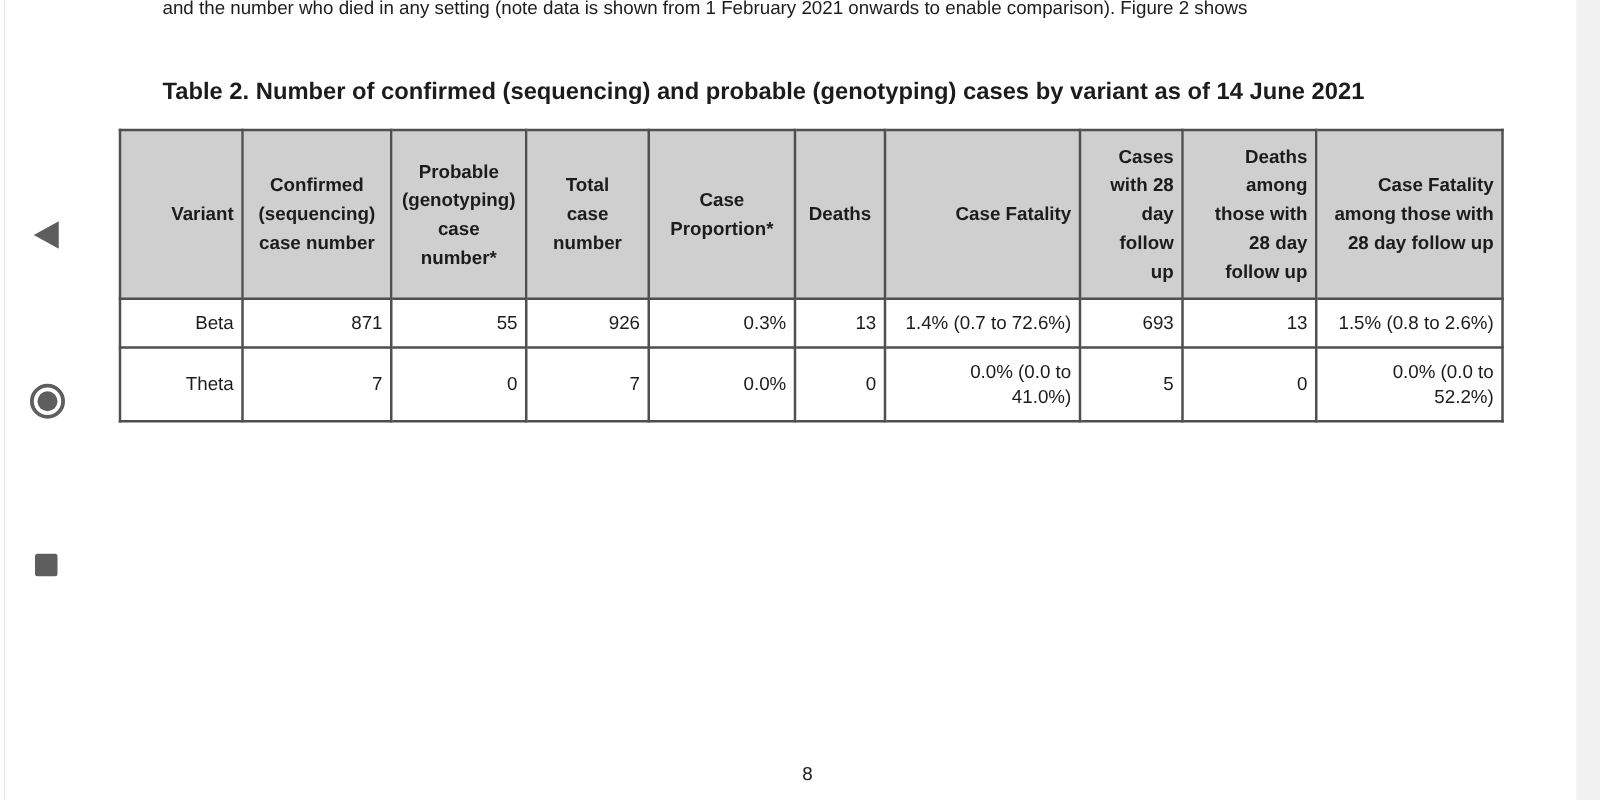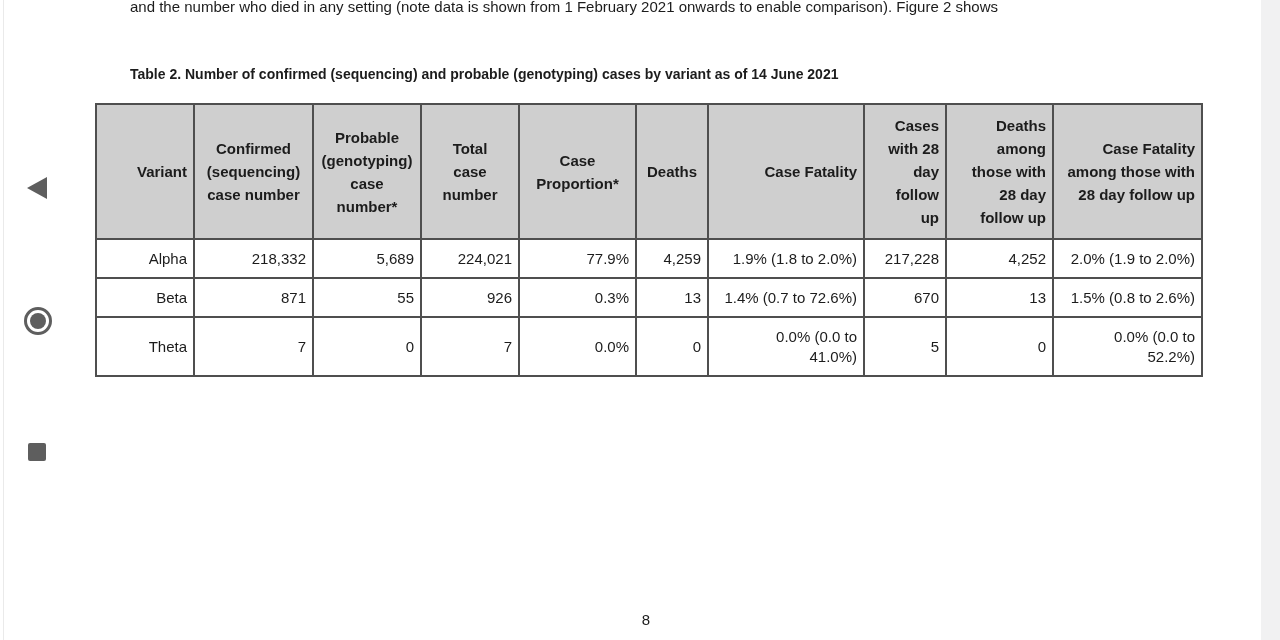--- a/index.html
+++ b/index.html
@@ -5,21 +5,21 @@
   html,body{margin:0;padding:0;}
   body{
     width:1280px;height:640px;position:relative;overflow:hidden;
     background:#ffffff;color:#1c1c1c;
     font-family:"Liberation Sans",sans-serif;
   }
   .left-hairline{position:absolute;left:3px;top:0;width:1px;height:640px;background:#eaeaea;}
   .right-gutter{position:absolute;right:0;top:0;width:19px;height:640px;background:#f1f1f2;}
 
   .paragraph{position:absolute;left:130px;top:-6px;width:1040px;font-size:15px;line-height:25px;}
-  .doc-title{position:absolute;left:130px;top:62px;font-size:14px;line-height:24px;font-weight:bold;}
+  .doc-title{position:absolute;left:130px;top:62px;font-size:19px;line-height:24px;font-weight:bold;}
 
   .table-wrap{position:absolute;left:95px;top:103px;}
   table{border-collapse:collapse;table-layout:fixed;width:1106px;font-size:15px;border:2px solid #434343;}
   th,td{border:2px solid #4f4f4f;vertical-align:middle;white-space:pre-line;overflow:hidden;}
   th{background:#cfcfcf;font-weight:bold;line-height:23px;padding:4px 6px;}
   td{padding:2px 6px;line-height:20px;}
   thead tr{height:135px;}
   tbody tr{height:39px;}
   tbody tr:last-child{height:59px;}
   .al-left{text-align:right;}
@@ -98,40 +98,28 @@
 those with
 28 day
 follow up</th>
           <th class="al-left">Case Fatality
 among those with
 28 day follow up</th>
         </tr>
     </thead>
     <tbody>
         <tr>
-          <td class="al-left">Alpha</td>
-          <td class="al-right">218,332</td>
-          <td class="al-right">5,689</td>
-          <td class="al-right">224,021</td>
-          <td class="al-right">77.9%</td>
-          <td class="al-right">4,259</td>
-          <td class="al-right">1.9% (1.8 to 2.0%)</td>
-          <td class="al-right">217,228</td>
-          <td class="al-right">4,252</td>
-          <td class="al-right">2.0% (1.9 to 2.0%)</td>
-        </tr>
-        <tr>
           <td class="al-left">Beta</td>
           <td class="al-right">871</td>
           <td class="al-right">55</td>
           <td class="al-right">926</td>
           <td class="al-right">0.3%</td>
           <td class="al-right">13</td>
           <td class="al-right">1.4% (0.7 to 72.6%)</td>
-          <td class="al-right">670</td>
+          <td class="al-right">693</td>
           <td class="al-right">13</td>
           <td class="al-right">1.5% (0.8 to 2.6%)</td>
         </tr>
         <tr>
           <td class="al-left">Theta</td>
           <td class="al-right">7</td>
           <td class="al-right">0</td>
           <td class="al-right">7</td>
           <td class="al-right">0.0%</td>
           <td class="al-right">0</td>

